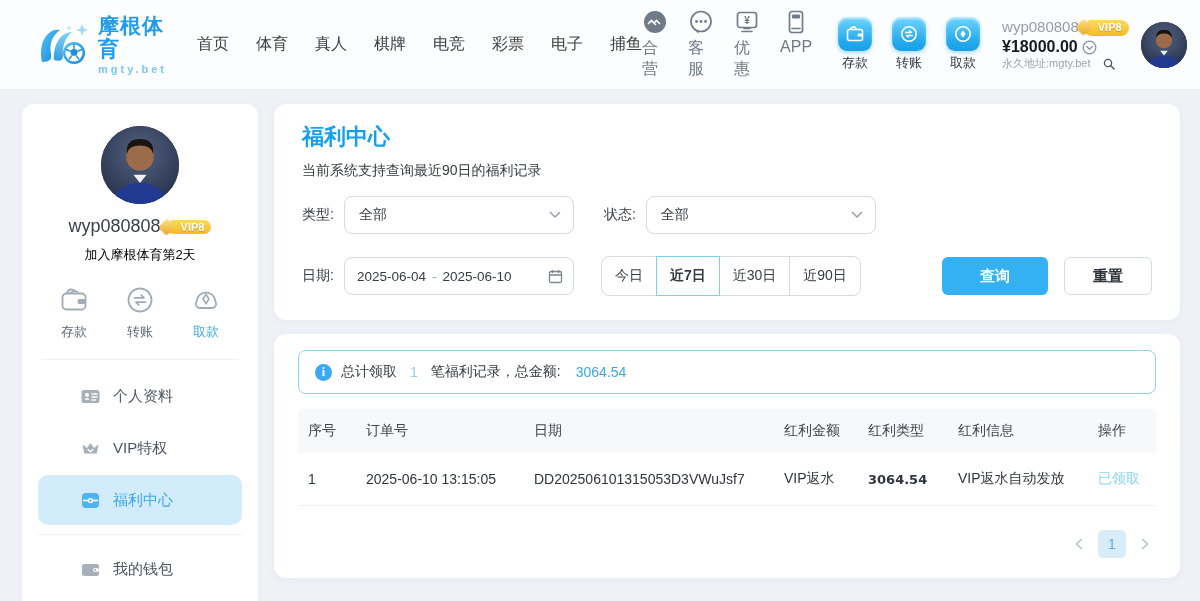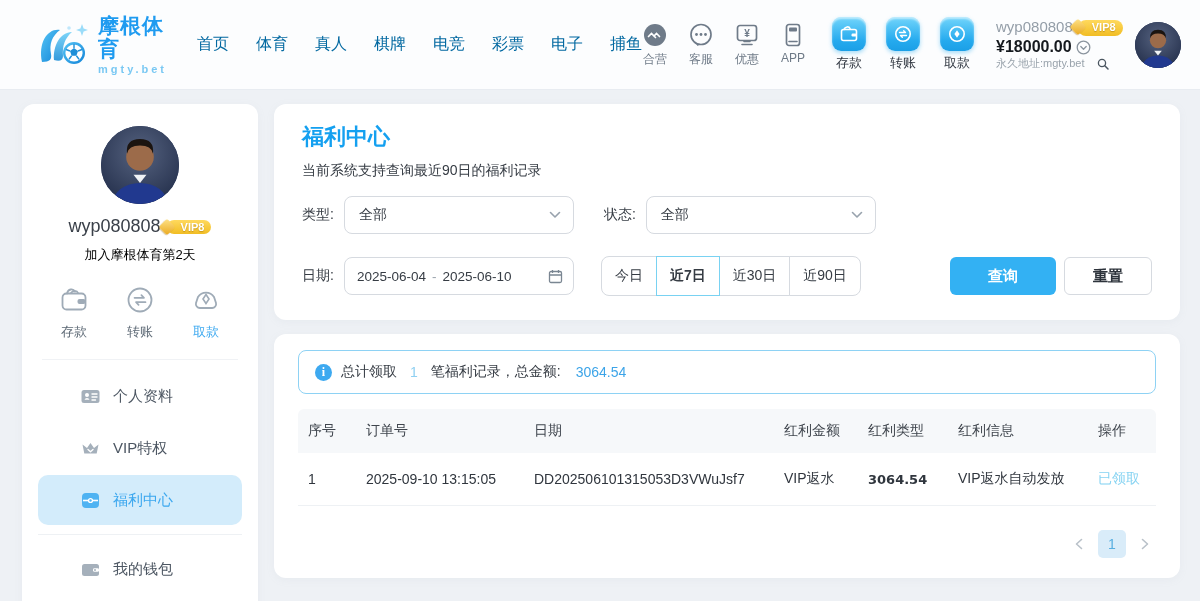--- a/index.html
+++ b/index.html
@@ -11,24 +11,24 @@
   
   .topbar {
     height:90px; background:#fcfdfe; border-bottom:1px solid #e8ecf1;
     display:flex; align-items:center; padding:0 30px 0 36px;
   }
   .logo { display:flex; align-items:center; gap:8px; }
   .brand-text { display:flex; flex-direction:column; line-height:1.1; }
   .brand-name { font-size:21px; font-weight:bold; color:#1f9bf0; letter-spacing:1px; }
   .brand-domain { font-size:11px; font-weight:bold; color:#79c8f3; letter-spacing:3px; margin-top:2px; }
   .nav { display:flex; gap:27px; margin-left:30px; }
-  .nav-item { font-size:16px; color:#0369a1; cursor:pointer; white-space:nowrap; }
+  .nav-item { font-size:16px; color:#404040; cursor:pointer; white-space:nowrap; }
   .tools { display:flex; gap:20px; margin-left:auto; }
   .tool { display:flex; flex-direction:column; align-items:center; gap:3px; cursor:pointer; }
-  .tool-label { font-size:12px; color:#6e7a87; }
+  .tool-label { font-size:16px; color:#6e7a87; }
   .blue-actions { display:flex; gap:20px; margin-left:26px; }
   .blue-action { display:flex; flex-direction:column; align-items:center; gap:3px; cursor:pointer; }
   .blue-tile {
     width:34px; height:34px; border-radius:9px;
     background:linear-gradient(180deg,#72d5fb 0%,#25aaee 70%,#1b9fe6 100%);
     box-shadow:0 2px 4px rgba(36,169,238,.4), inset 0 2px 2px rgba(255,255,255,.55);
     display:flex; align-items:center; justify-content:center;
   }
   .blue-action-label { font-size:13px; color:#2f3640; }
   .userbox { margin-left:22px; display:flex; flex-direction:column; line-height:1.25; }
@@ -97,21 +97,21 @@
   .datebox .sep { color:#9aa3ad; }
   .datebox .cal { margin-left:auto; display:flex; }
   .range-group { display:flex; margin-left:12px; border-radius:16px;padding-left:15px; }
   .range-btn {
     height:40px; padding:0 13px; display:flex; align-items:center; font-size:14px; color:#363c44;
     border:1px solid #d6dae0; background:#fff; cursor:pointer; margin-left:-1px; white-space:nowrap;
   }
   .range-btn:first-child { border-radius:8px 0 0 8px; margin-left:0; }
   .range-btn:last-child { border-radius:0 8px 8px 0; }
   .range-btn.active { border-color:#79d2f2; position:relative; z-index:2;font-weight:bold; }
-  .filter-actions { margin-left:auto; display:flex; gap:8px;align-items:flex-end; }
+  .filter-actions { margin-left:auto; display:flex; gap:16px;align-items:flex-end; }
   .btn-search {
     width:106px; height:38px; background:#33b1f3; border:none; border-radius:6px;
     color:#fff; font-size:15px; font-weight:bold; cursor:pointer;
   }
   .btn-reset {
     width:88px; height:38px; background:#fff; border:1px solid #d6dae0; border-radius:6px;
     color:#2d333b; font-size:15px; font-weight:bold; cursor:pointer;
   }
   .card-results { padding:16px 24px 20px; }
   .alert {
@@ -477,21 +477,21 @@
           <div>序号</div>
           <div>订单号</div>
           <div>日期</div>
           <div>红利金额</div>
           <div>红利类型</div>
           <div>红利信息</div>
           <div>操作</div>
         </div>
         <div class="t-row t-body">
           <div>1</div>
-          <div>2025-09-10 13:15:05</div>
+          <div>2025-06-10 13:15:05</div>
           <div>DD202506101315053D3VWuJsf7</div>
           <div>VIP返水</div>
           <div class="cell-amount">3064.54</div>
           <div>VIP返水自动发放</div>
           <div class="cell-action">已领取</div>
         </div>
       </div>
 
       <div class="pagination">
         <span class="pg-arrow">

